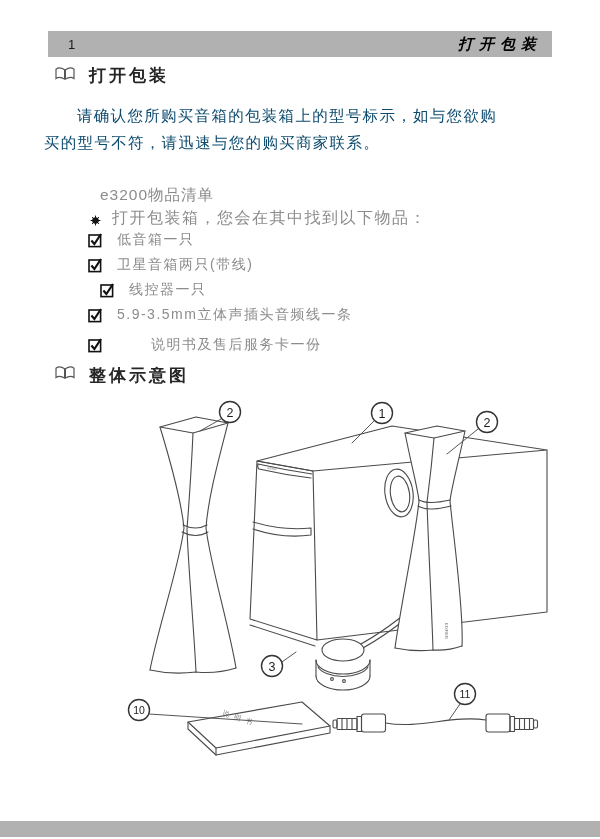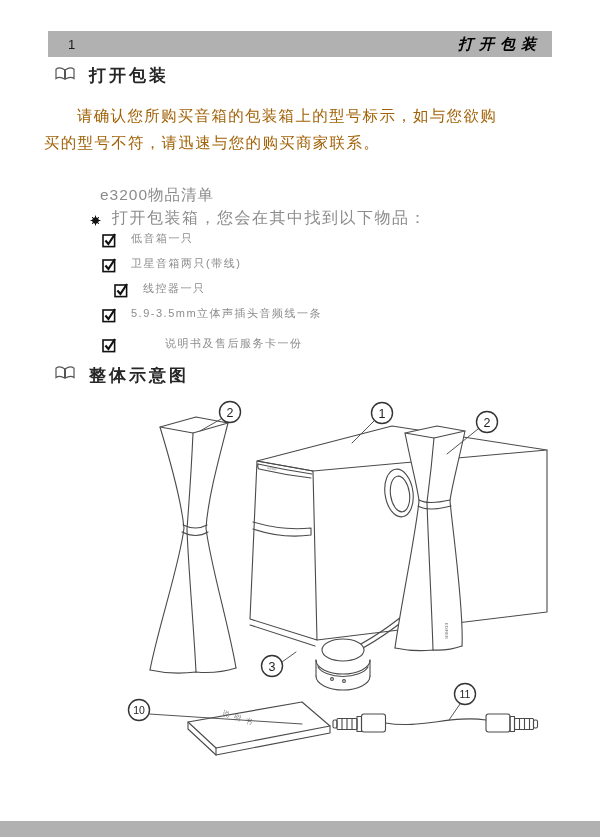--- a/index.html
+++ b/index.html
@@ -28,34 +28,34 @@
   }
   .section-heading .title {
     font-size:17px; font-weight:bold; color:#262626; letter-spacing:3px;
   }
   .h1 { top:64px; }
   .h2 { top:364px;font-family:Liberation Mono, monospace; }
   
   .intro {
     position:absolute; left:44px; top:102px; width:466px;
     font-size:15.5px; line-height:27px; letter-spacing:1.3px;
-    color:#a16207; text-indent:33px;
+    color:#0c4a6e; text-indent:33px;
   }
   .list-title {
     position:absolute; left:100px; top:185px;
     font-size:15.5px; color:#8c8c8c; letter-spacing:1px;
   }
   .bullet-row {
     position:absolute; left:90px; top:208px; display:flex; align-items:flex-start; gap:11px;
     font-size:16px; color:#8c8c8c; letter-spacing:1.5px;
   }
   .bullet-row .bullet-ic { margin-top:4px; }
   .check-row {
     position:absolute; left:88px; display:flex; align-items:flex-start; gap:14px;
-    font-size:11px; color:#8c8c8c; letter-spacing:1.5px;margin-left:14px;
+    font-size:14px; color:#8c8c8c; letter-spacing:1.5px;
   }
   .check-row .cb { margin-top:2px; flex:0 0 auto; }
   .r0{top:231px;} .r1{top:256px;justify-content:space-between;} .r2{top:281px;padding-left:12px;} .r3{top:306px;} .r4{top:336px;gap:48px;}
   
   .diagram-wrap { position:absolute; left:0; top:398px; width:600px; height:372px; }
   svg text { font-family:"Liberation Sans","DejaVu Sans",sans-serif; }
   .callout-num { font-size:12.5px; fill:#1e1e1e; }
   .callout-num-sm { font-size:10.5px; fill:#1e1e1e; }
 </style>
 </head>

